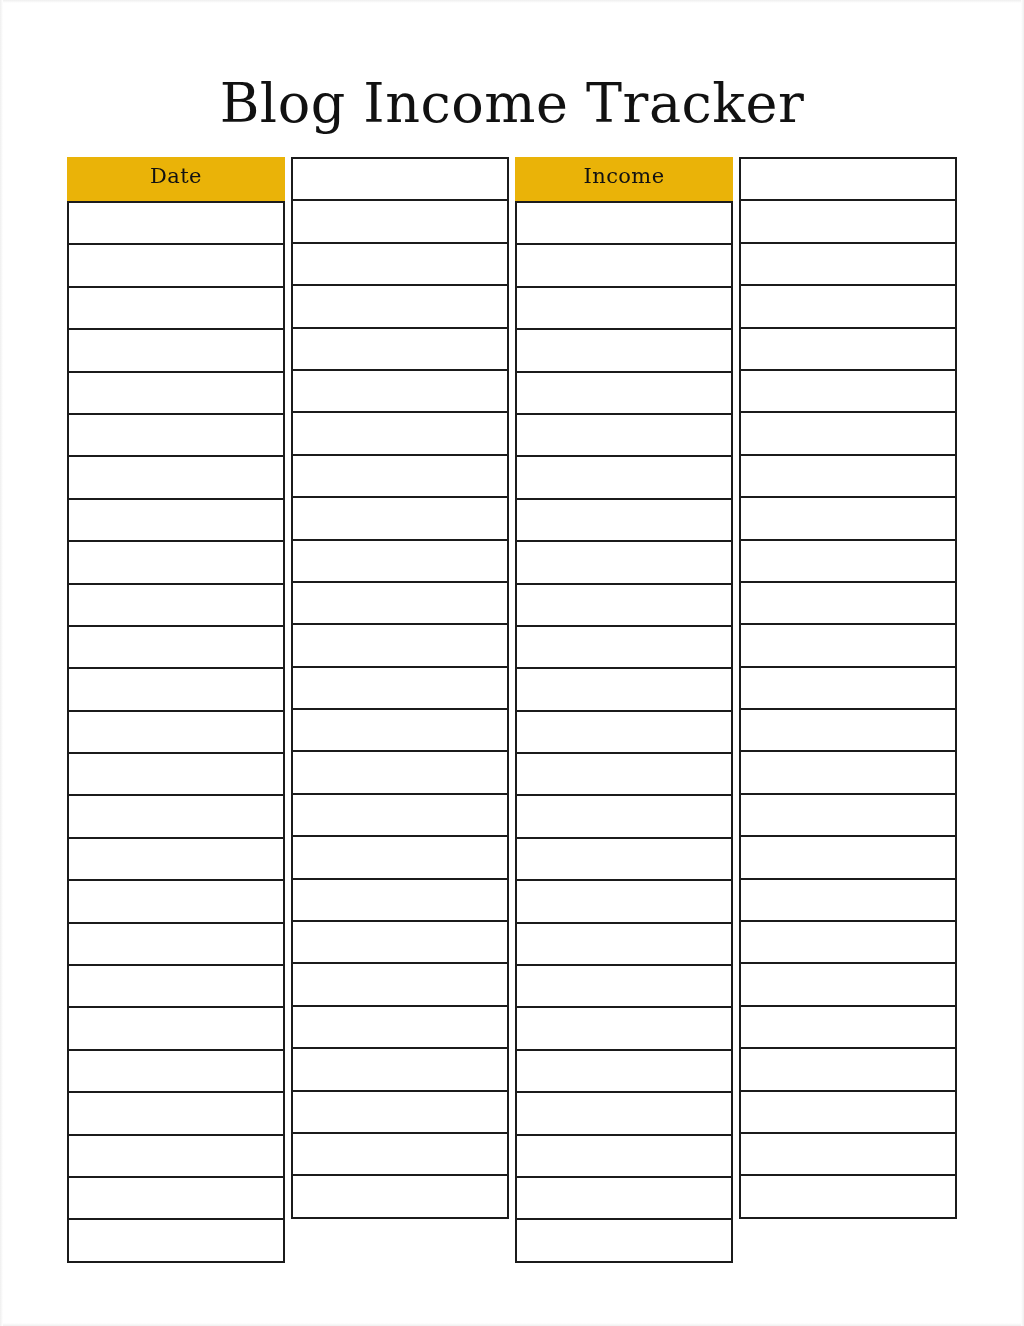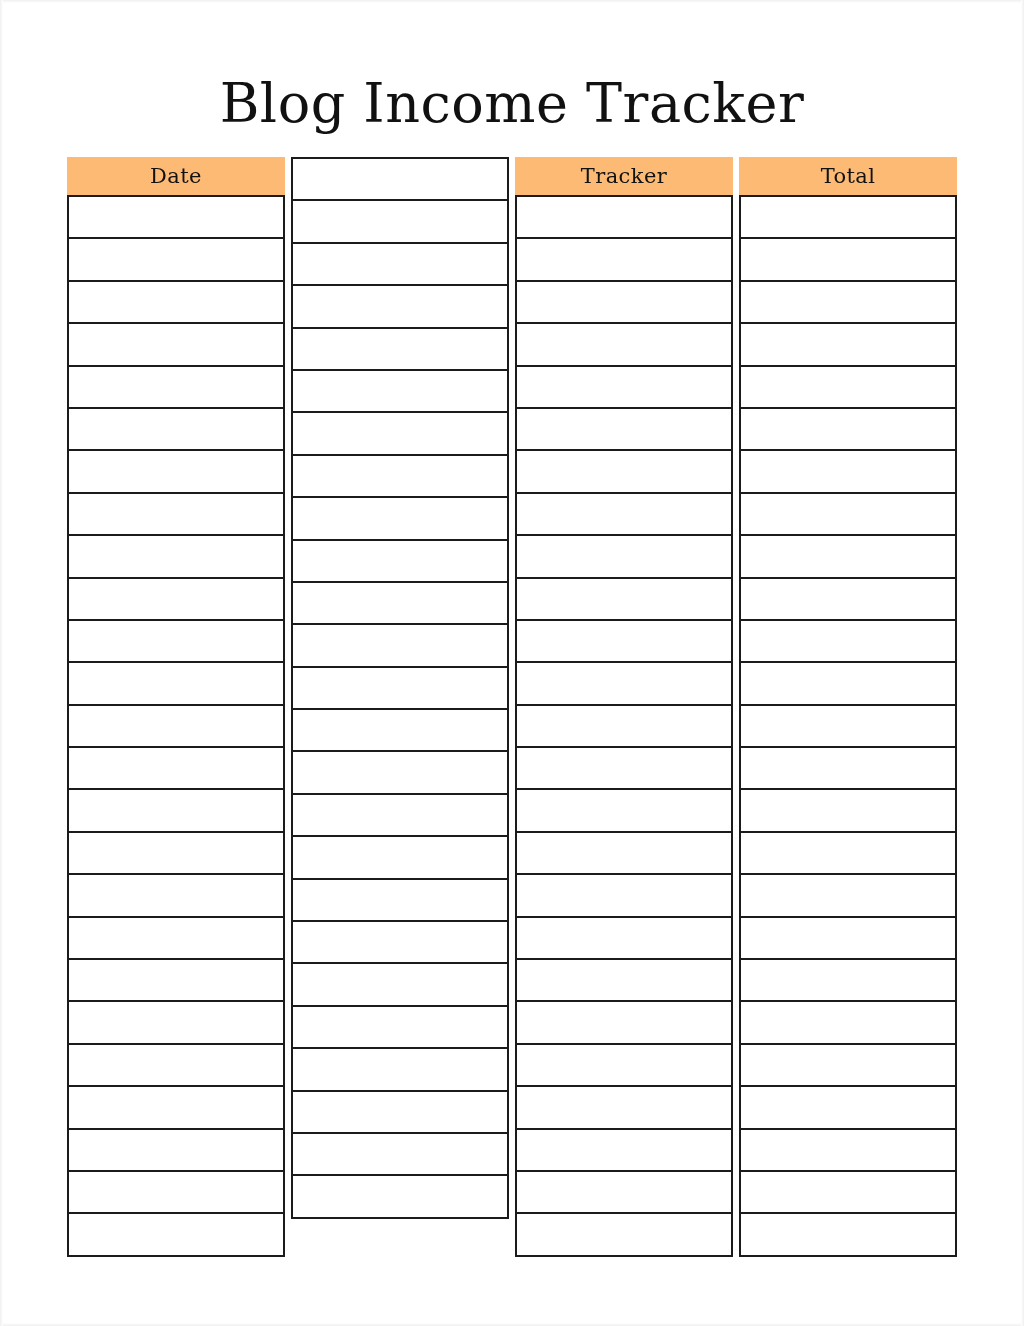--- a/index.html
+++ b/index.html
@@ -55,23 +55,23 @@
     align-items: flex-start;
   }
 
   .column {
     width: 218px;
     display: flex;
     flex-direction: column;
   }
 
   .col-header {
-    height: 38px;
-    box-sizing: border-box;
-    background: #fdba74;
+    height: 44px;
+    box-sizing: border-box;
+    background: #eab308;
     color: #121212;
     font-family: "DejaVu Serif", "Liberation Serif", serif;
     font-size: 21px;
     line-height: 38px;
     text-align: center;
     letter-spacing: 0.4px;
     white-space: nowrap;
     overflow: hidden;
   }
 
@@ -163,52 +163,51 @@
           <div class="cell-row"></div>
           <div class="cell-row"></div>
           <div class="cell-row"></div>
           <div class="cell-row"></div>
           <div class="cell-row"></div>
           <div class="cell-row"></div>
         </div>
     </div>
 
     <div class="column">
-      <div class="col-header">Tracker</div>
-      <div class="col-body">
-          <div class="cell-row"></div>
-          <div class="cell-row"></div>
-          <div class="cell-row"></div>
-          <div class="cell-row"></div>
-          <div class="cell-row"></div>
-          <div class="cell-row"></div>
-          <div class="cell-row"></div>
-          <div class="cell-row"></div>
-          <div class="cell-row"></div>
-          <div class="cell-row"></div>
-          <div class="cell-row"></div>
-          <div class="cell-row"></div>
-          <div class="cell-row"></div>
-          <div class="cell-row"></div>
-          <div class="cell-row"></div>
-          <div class="cell-row"></div>
-          <div class="cell-row"></div>
-          <div class="cell-row"></div>
-          <div class="cell-row"></div>
-          <div class="cell-row"></div>
-          <div class="cell-row"></div>
-          <div class="cell-row"></div>
-          <div class="cell-row"></div>
-          <div class="cell-row"></div>
-          <div class="cell-row"></div>
-        </div>
-    </div>
-
-    <div class="column">
-      <div class="col-header">Total</div>
+      <div class="col-header">Income</div>
+      <div class="col-body">
+          <div class="cell-row"></div>
+          <div class="cell-row"></div>
+          <div class="cell-row"></div>
+          <div class="cell-row"></div>
+          <div class="cell-row"></div>
+          <div class="cell-row"></div>
+          <div class="cell-row"></div>
+          <div class="cell-row"></div>
+          <div class="cell-row"></div>
+          <div class="cell-row"></div>
+          <div class="cell-row"></div>
+          <div class="cell-row"></div>
+          <div class="cell-row"></div>
+          <div class="cell-row"></div>
+          <div class="cell-row"></div>
+          <div class="cell-row"></div>
+          <div class="cell-row"></div>
+          <div class="cell-row"></div>
+          <div class="cell-row"></div>
+          <div class="cell-row"></div>
+          <div class="cell-row"></div>
+          <div class="cell-row"></div>
+          <div class="cell-row"></div>
+          <div class="cell-row"></div>
+          <div class="cell-row"></div>
+        </div>
+    </div>
+
+    <div class="column">
       <div class="col-body">
           <div class="cell-row"></div>
           <div class="cell-row"></div>
           <div class="cell-row"></div>
           <div class="cell-row"></div>
           <div class="cell-row"></div>
           <div class="cell-row"></div>
           <div class="cell-row"></div>
           <div class="cell-row"></div>
           <div class="cell-row"></div>

